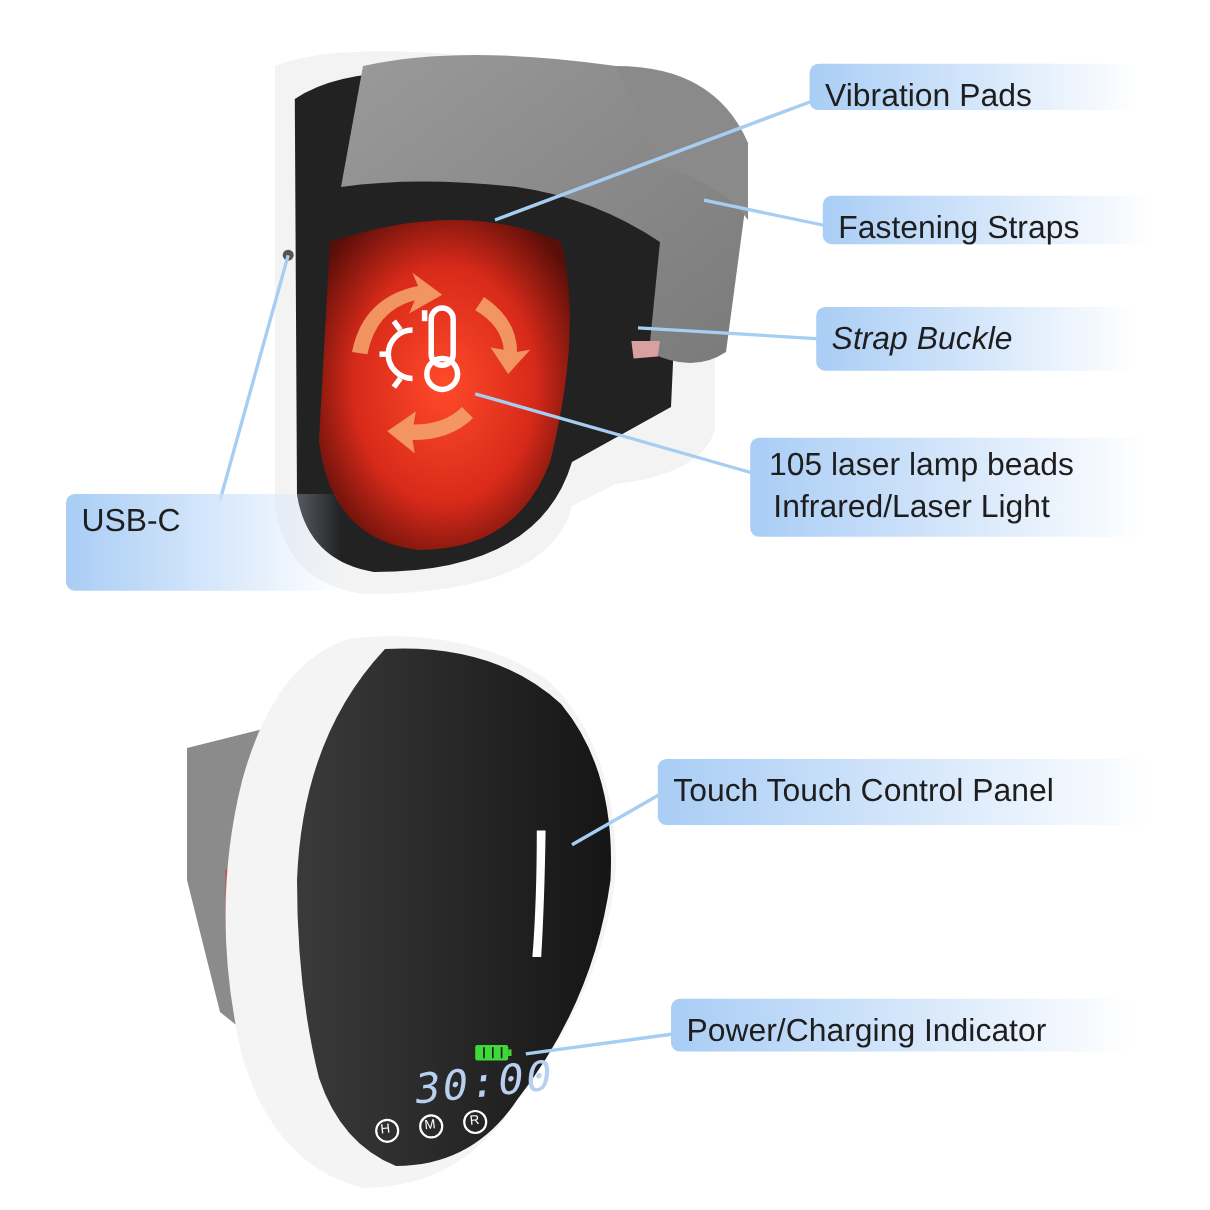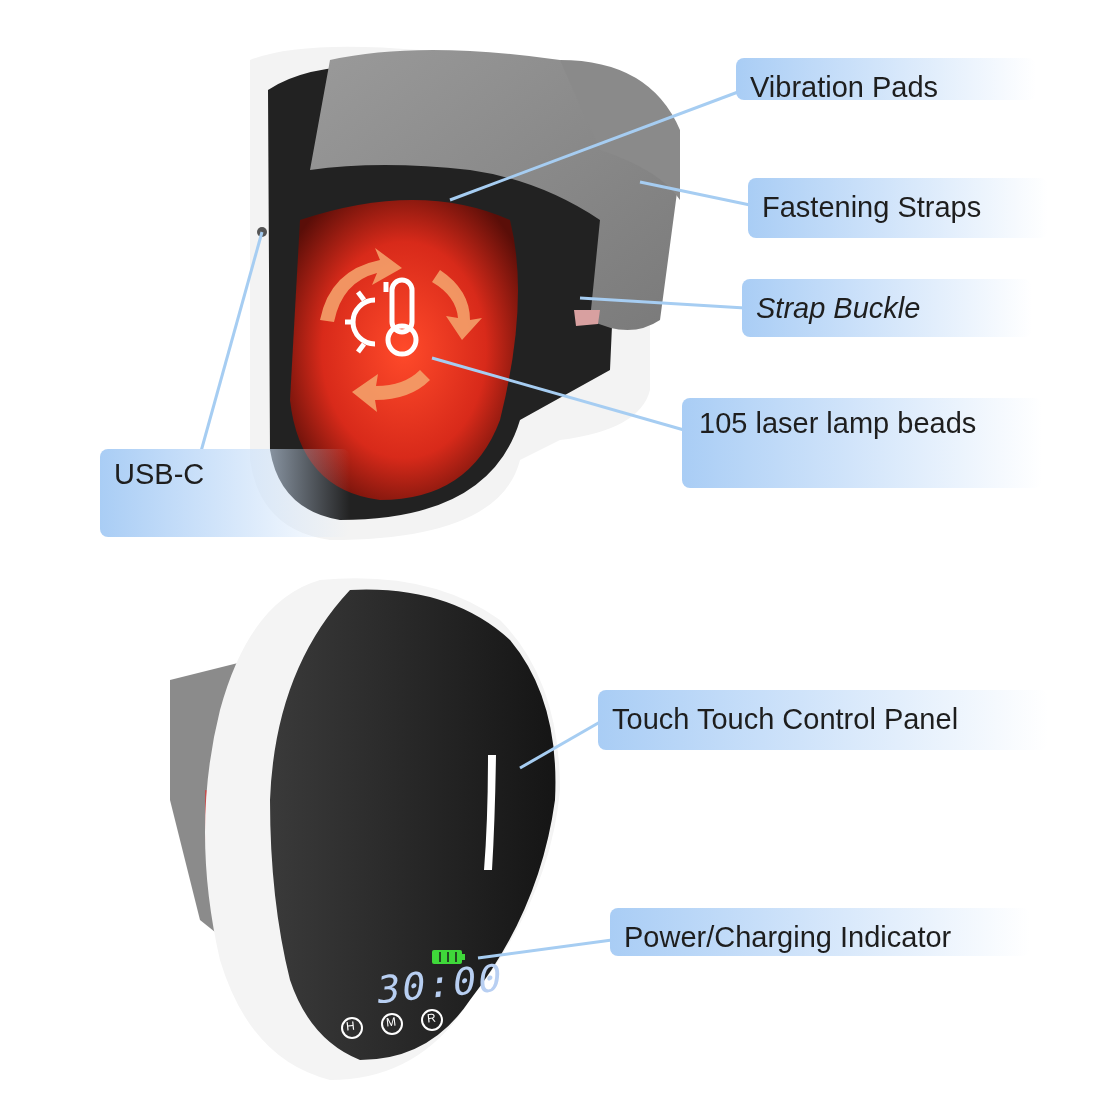--- a/index.html
+++ b/index.html
@@ -96,30 +96,31 @@
     <line x1="684" y1="430" x2="432" y2="358"></line>
     <line x1="200" y1="455" x2="262" y2="232"></line>
     <line x1="600" y1="722" x2="520" y2="768"></line>
     <line x1="612" y1="940" x2="478" y2="958"></line>
   </g>
 </svg>
 
 <div class="label" style="left:736px;top:58px;width:300px;height:42px;padding-top:10px;">
   <span>Vibration Pads</span>
 </div>
-<div class="label" style="left:748px;top:178px;width:300px;height:60px;">
+<div class="label" style="left:748px;top:178px;width:300px;height:44px;">
   <span>Fastening Straps</span>
 </div>
 <div class="label" style="left:742px;top:279px;width:290px;height:58px;font-style:italic;">
   <span>Strap Buckle</span>
 </div>
 <div class="label" style="left:682px;top:398px;width:360px;height:90px;padding-top:6px;padding-left:17px;">
   <div>105 laser lamp beads</div>
+  <div style="padding-left:4px;">Infrared/Laser Light</div>
 </div>
-<div class="label" style="left:60px;top:449px;width:250px;height:88px;padding-top:6px;margin-left:40px;">
+<div class="label" style="left:60px;top:449px;width:250px;height:88px;padding-top:6px;">
   <div>USB-C</div>
 </div>
 <div class="label" style="left:598px;top:690px;width:450px;height:60px;">
   <span>Touch Touch Control Panel</span>
 </div>
 <div class="label" style="left:610px;top:908px;width:420px;height:48px;">
   <span>Power/Charging Indicator</span>
 </div>
 
 </body></html>

